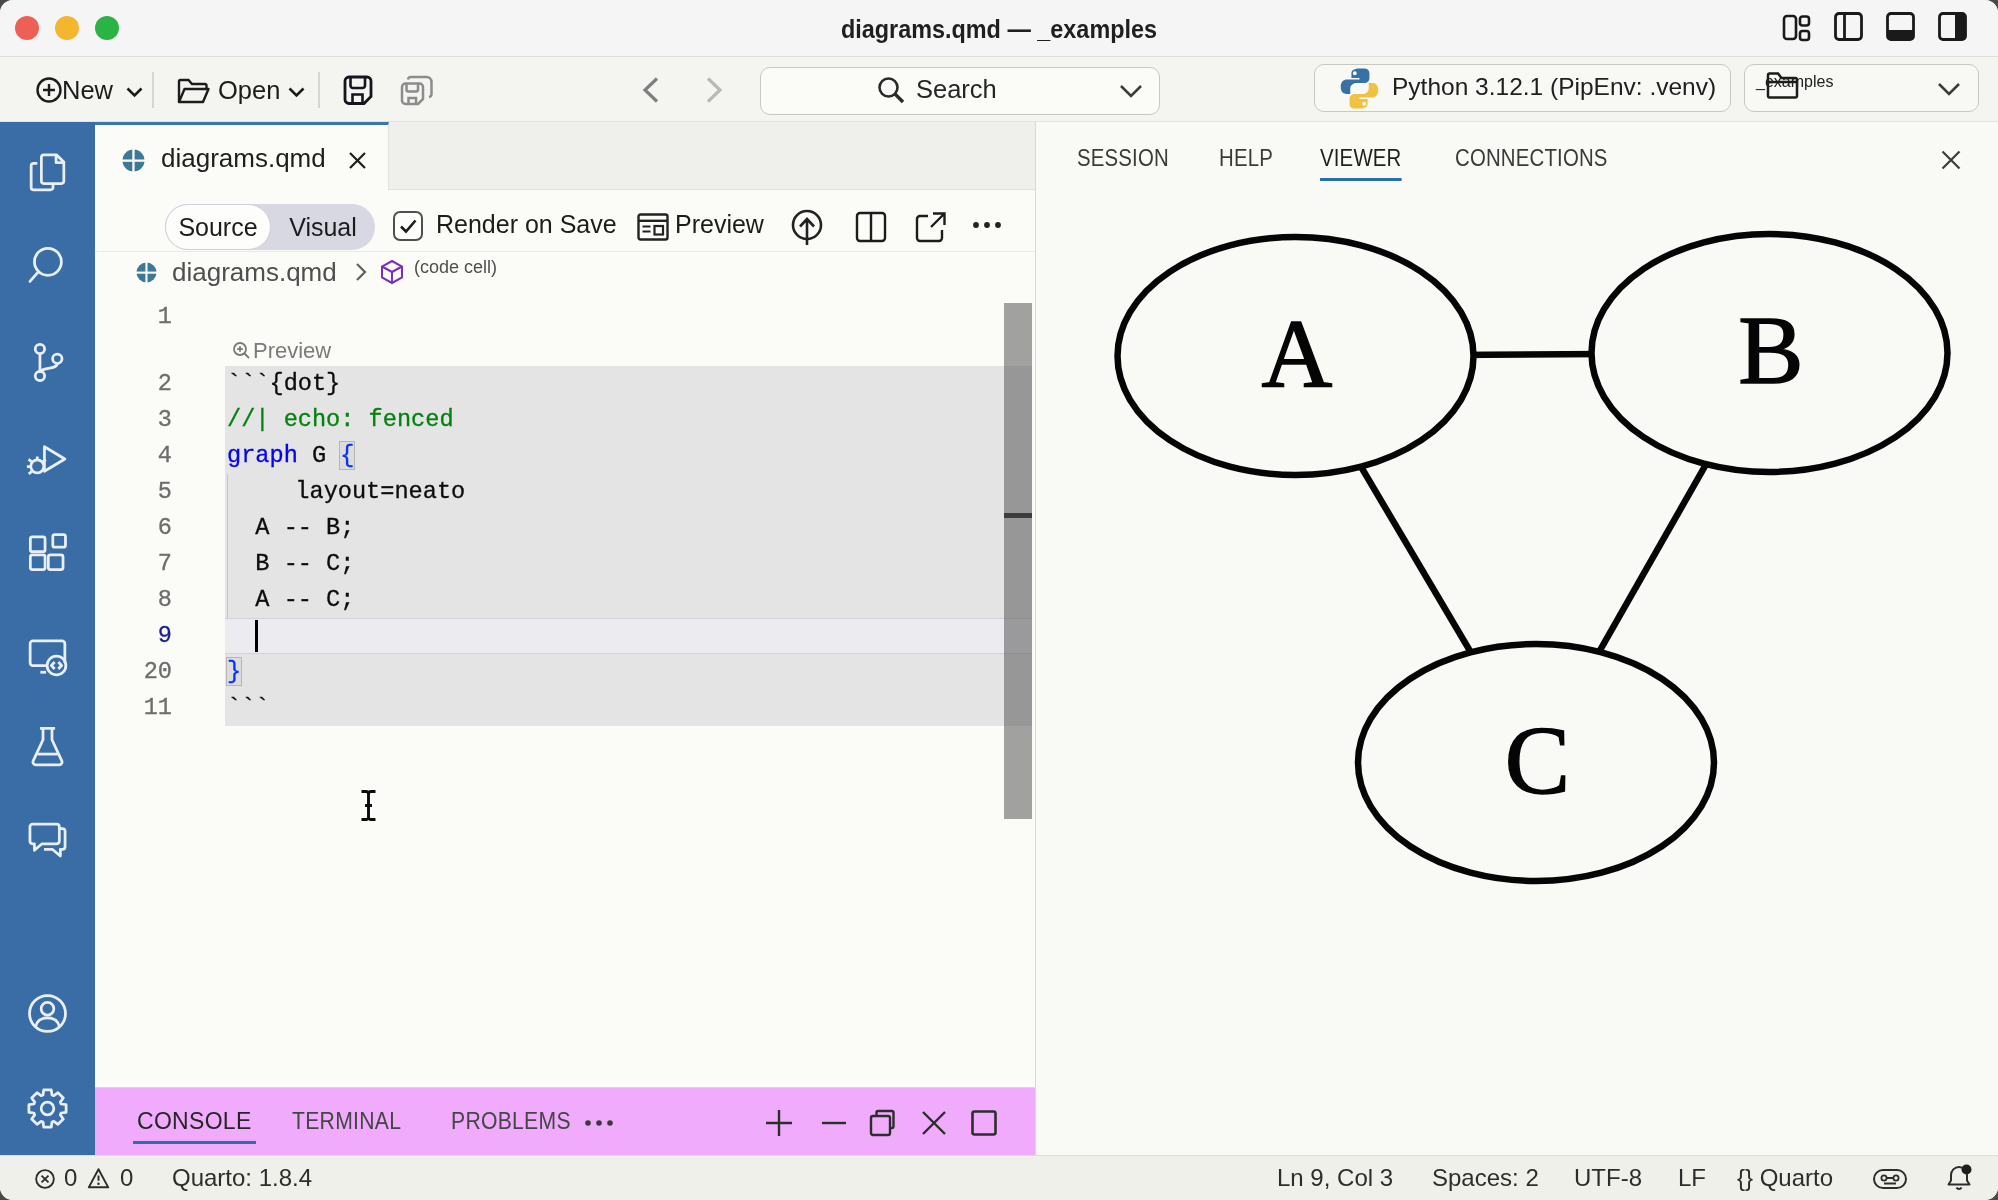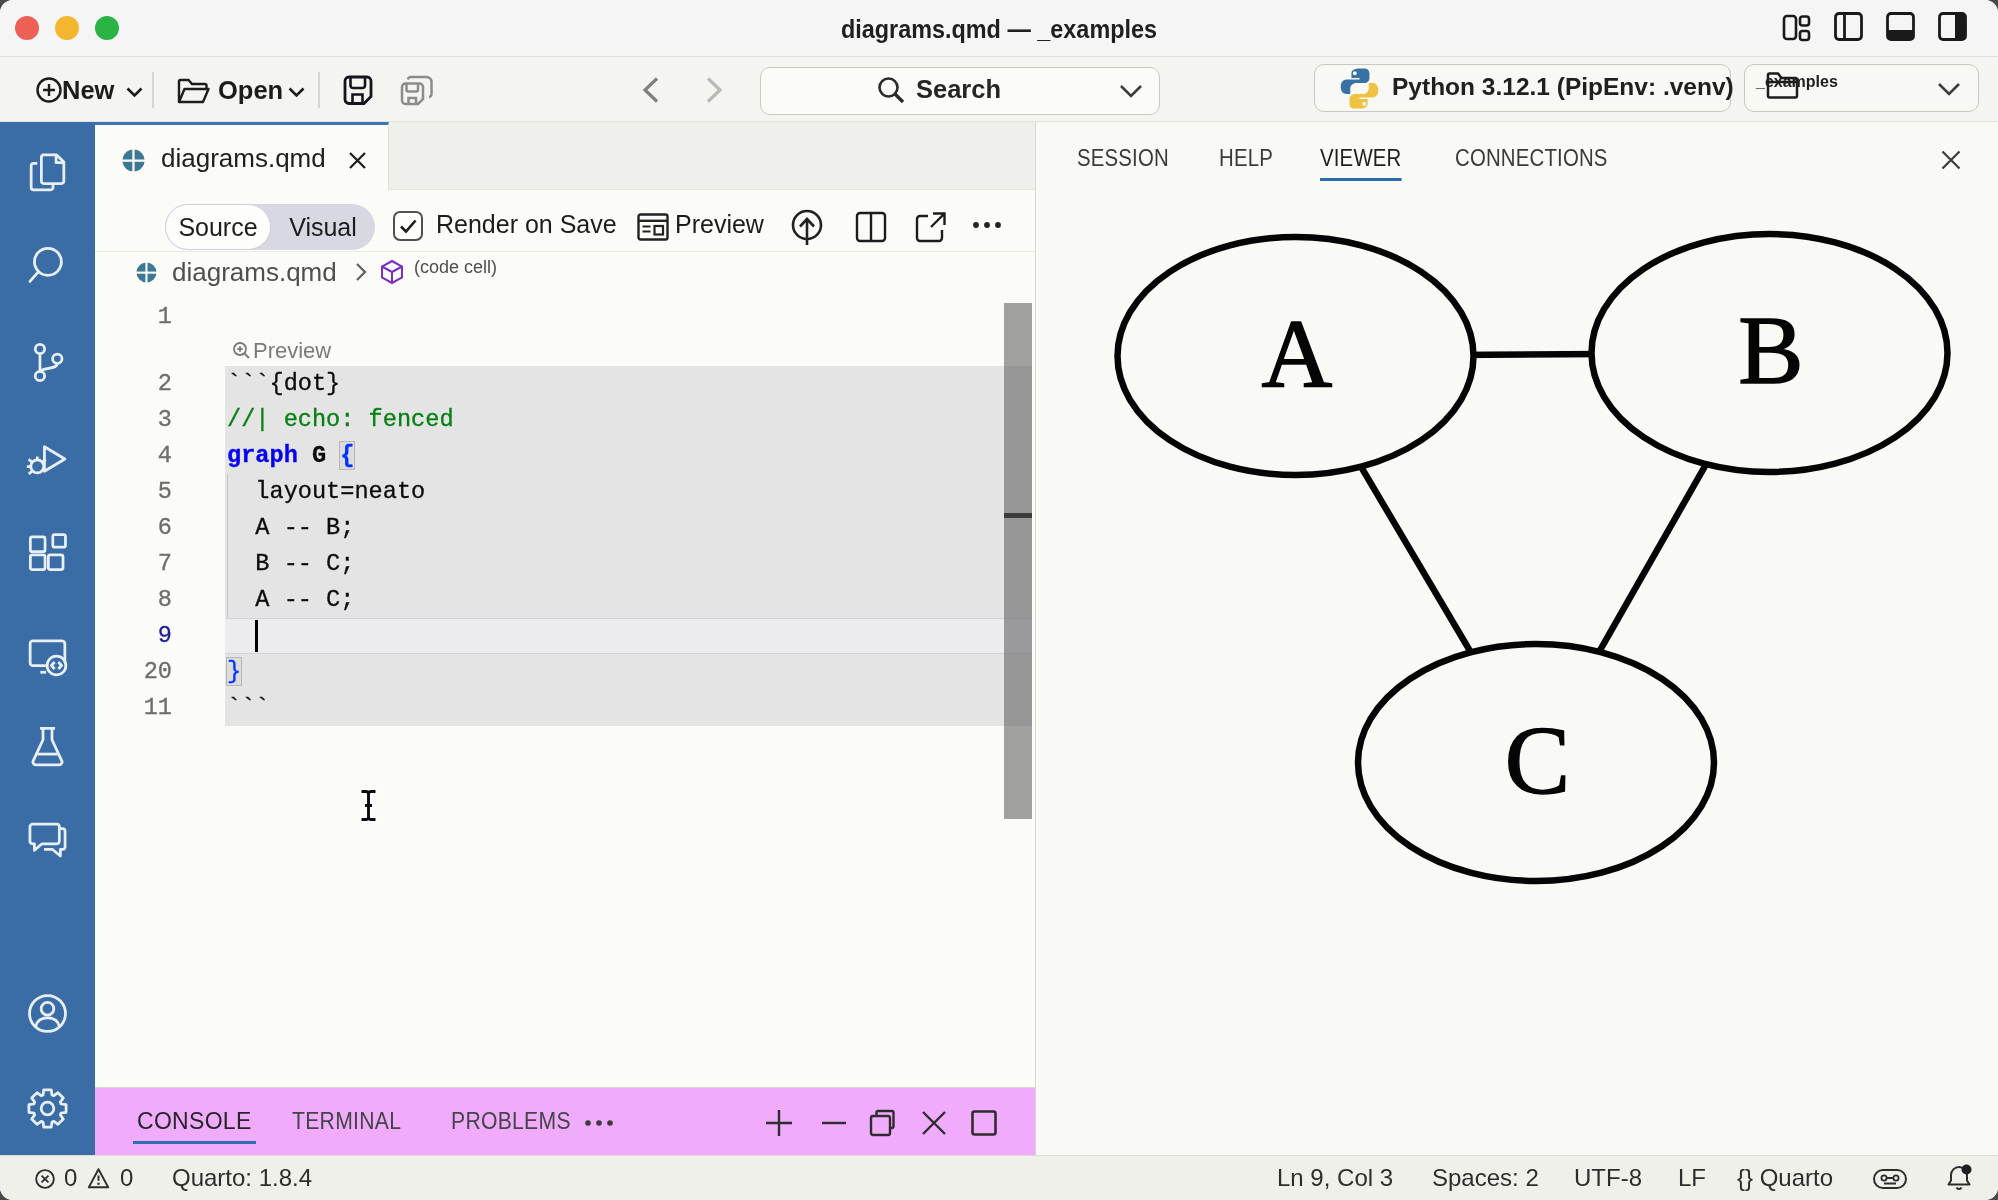--- a/index.html
+++ b/index.html
@@ -7,21 +7,21 @@
   body { font-family:"Liberation Sans", sans-serif; }
   #win { position:absolute; left:0; top:0; width:1998px; height:1200px; border-radius:13px; overflow:hidden; background:#f5f5f1;padding-left:41px; }
   .abs { position:absolute; }
 
   
   #titlebar { position:absolute; left:0; top:0; width:1998px; height:57px; background:#f5f5f5; border-bottom:1.5px solid #dcdcdc; }
   .tl { position:absolute; top:15.5px; width:24px; height:24px; border-radius:50%; }
   #title { position:absolute; top:14px; left:0; width:1998px; text-align:center; font-size:26px; font-weight:700; color:#1f1f1f; transform:scaleX(.9); transform-origin:50% 50%; }
 
   
-  #toolbar { position:absolute; left:0; top:58.5px; width:1998px; height:63.5px; background:#f4f4f0; border-bottom:1px solid #e3e3da;font-weight:bold; }
+  #toolbar { position:absolute; left:0; top:58.5px; width:1998px; height:63.5px; background:#f4f4f0; border-bottom:1px solid #e3e3da; }
   .tbtext { position:absolute; font-size:25.5px; color:#1c1c1c; top:17px; }
   .vsep { position:absolute; top:13px; height:36px; width:2px; background:#d6d6d2; }
   .pillbtn { position:absolute; top:6px; height:48px; border:1.5px solid #c8c8c3; border-radius:10px; background:#f8f8f5; }
 
   
   #sidebar { position:absolute; left:0; top:122px; width:95px; height:1033px; background:#3a6da6; }
   .sic { position:absolute; left:23px; width:49px; height:49px; }
   .sic svg { width:49px; height:49px; display:block; }
 
   
@@ -297,22 +297,22 @@
     <div class="mono lnum" style="top:392px;">11</div>
     <div class="abs" style="left:136px; top:40px; font-size:22px; color:#7a7a7a;">
       <svg style="vertical-align:-4px;" width="22" height="22" viewBox="0 0 22 22">
           <circle cx="9" cy="9" r="6" fill="none" stroke="#7a7a7a" stroke-width="1.8"></circle>
           <line x1="9" y1="6.2" x2="9" y2="11.8" stroke="#7a7a7a" stroke-width="1.8"></line>
           <line x1="6.2" y1="9" x2="11.8" y2="9" stroke="#7a7a7a" stroke-width="1.8"></line>
           <line x1="13.5" y1="13.5" x2="18" y2="18" stroke="#7a7a7a" stroke-width="1.8"></line>
         </svg>Preview</div>
     <div class="mono cline" style="top:68px;">```{dot}</div>
     <div class="mono cline" style="top:104px;"><span class="cm">//| echo: fenced</span></div>
-    <div class="mono cline" style="top:140px;font-weight:bold;"><span class="kw">graph</span> G <span class="br">{</span></div>
-    <div class="mono cline" style="top:176px;">  layout=neato</div>
+    <div class="mono cline" style="top:140px;"><span class="kw">graph</span> G <span class="br">{</span></div>
+    <div class="mono cline" style="top:176px;margin-left:40px;">  layout=neato</div>
     <div class="mono cline" style="top:212px;text-align:center;">  A -- B;</div>
     <div class="mono cline" style="top:248px;">  B -- C;</div>
     <div class="mono cline" style="top:284px;">  A -- C;</div>
     <div class="mono cline" style="top:356px;"><span class="br">}</span></div>
     <div class="mono cline" style="top:392px;">```</div>
     <div class="abs" style="left:159.5px; top:322px; width:3.6px; height:32px; background:#000;"></div>
     <div class="abs" style="left:909px; top:5px; width:28px; height:516px; background:rgba(88,88,88,0.55);"></div>
     <div class="abs" style="left:909px; top:215px; width:28px; height:5px; background:rgba(45,45,45,0.85);"></div>
   </div>
   <div id="panel">

